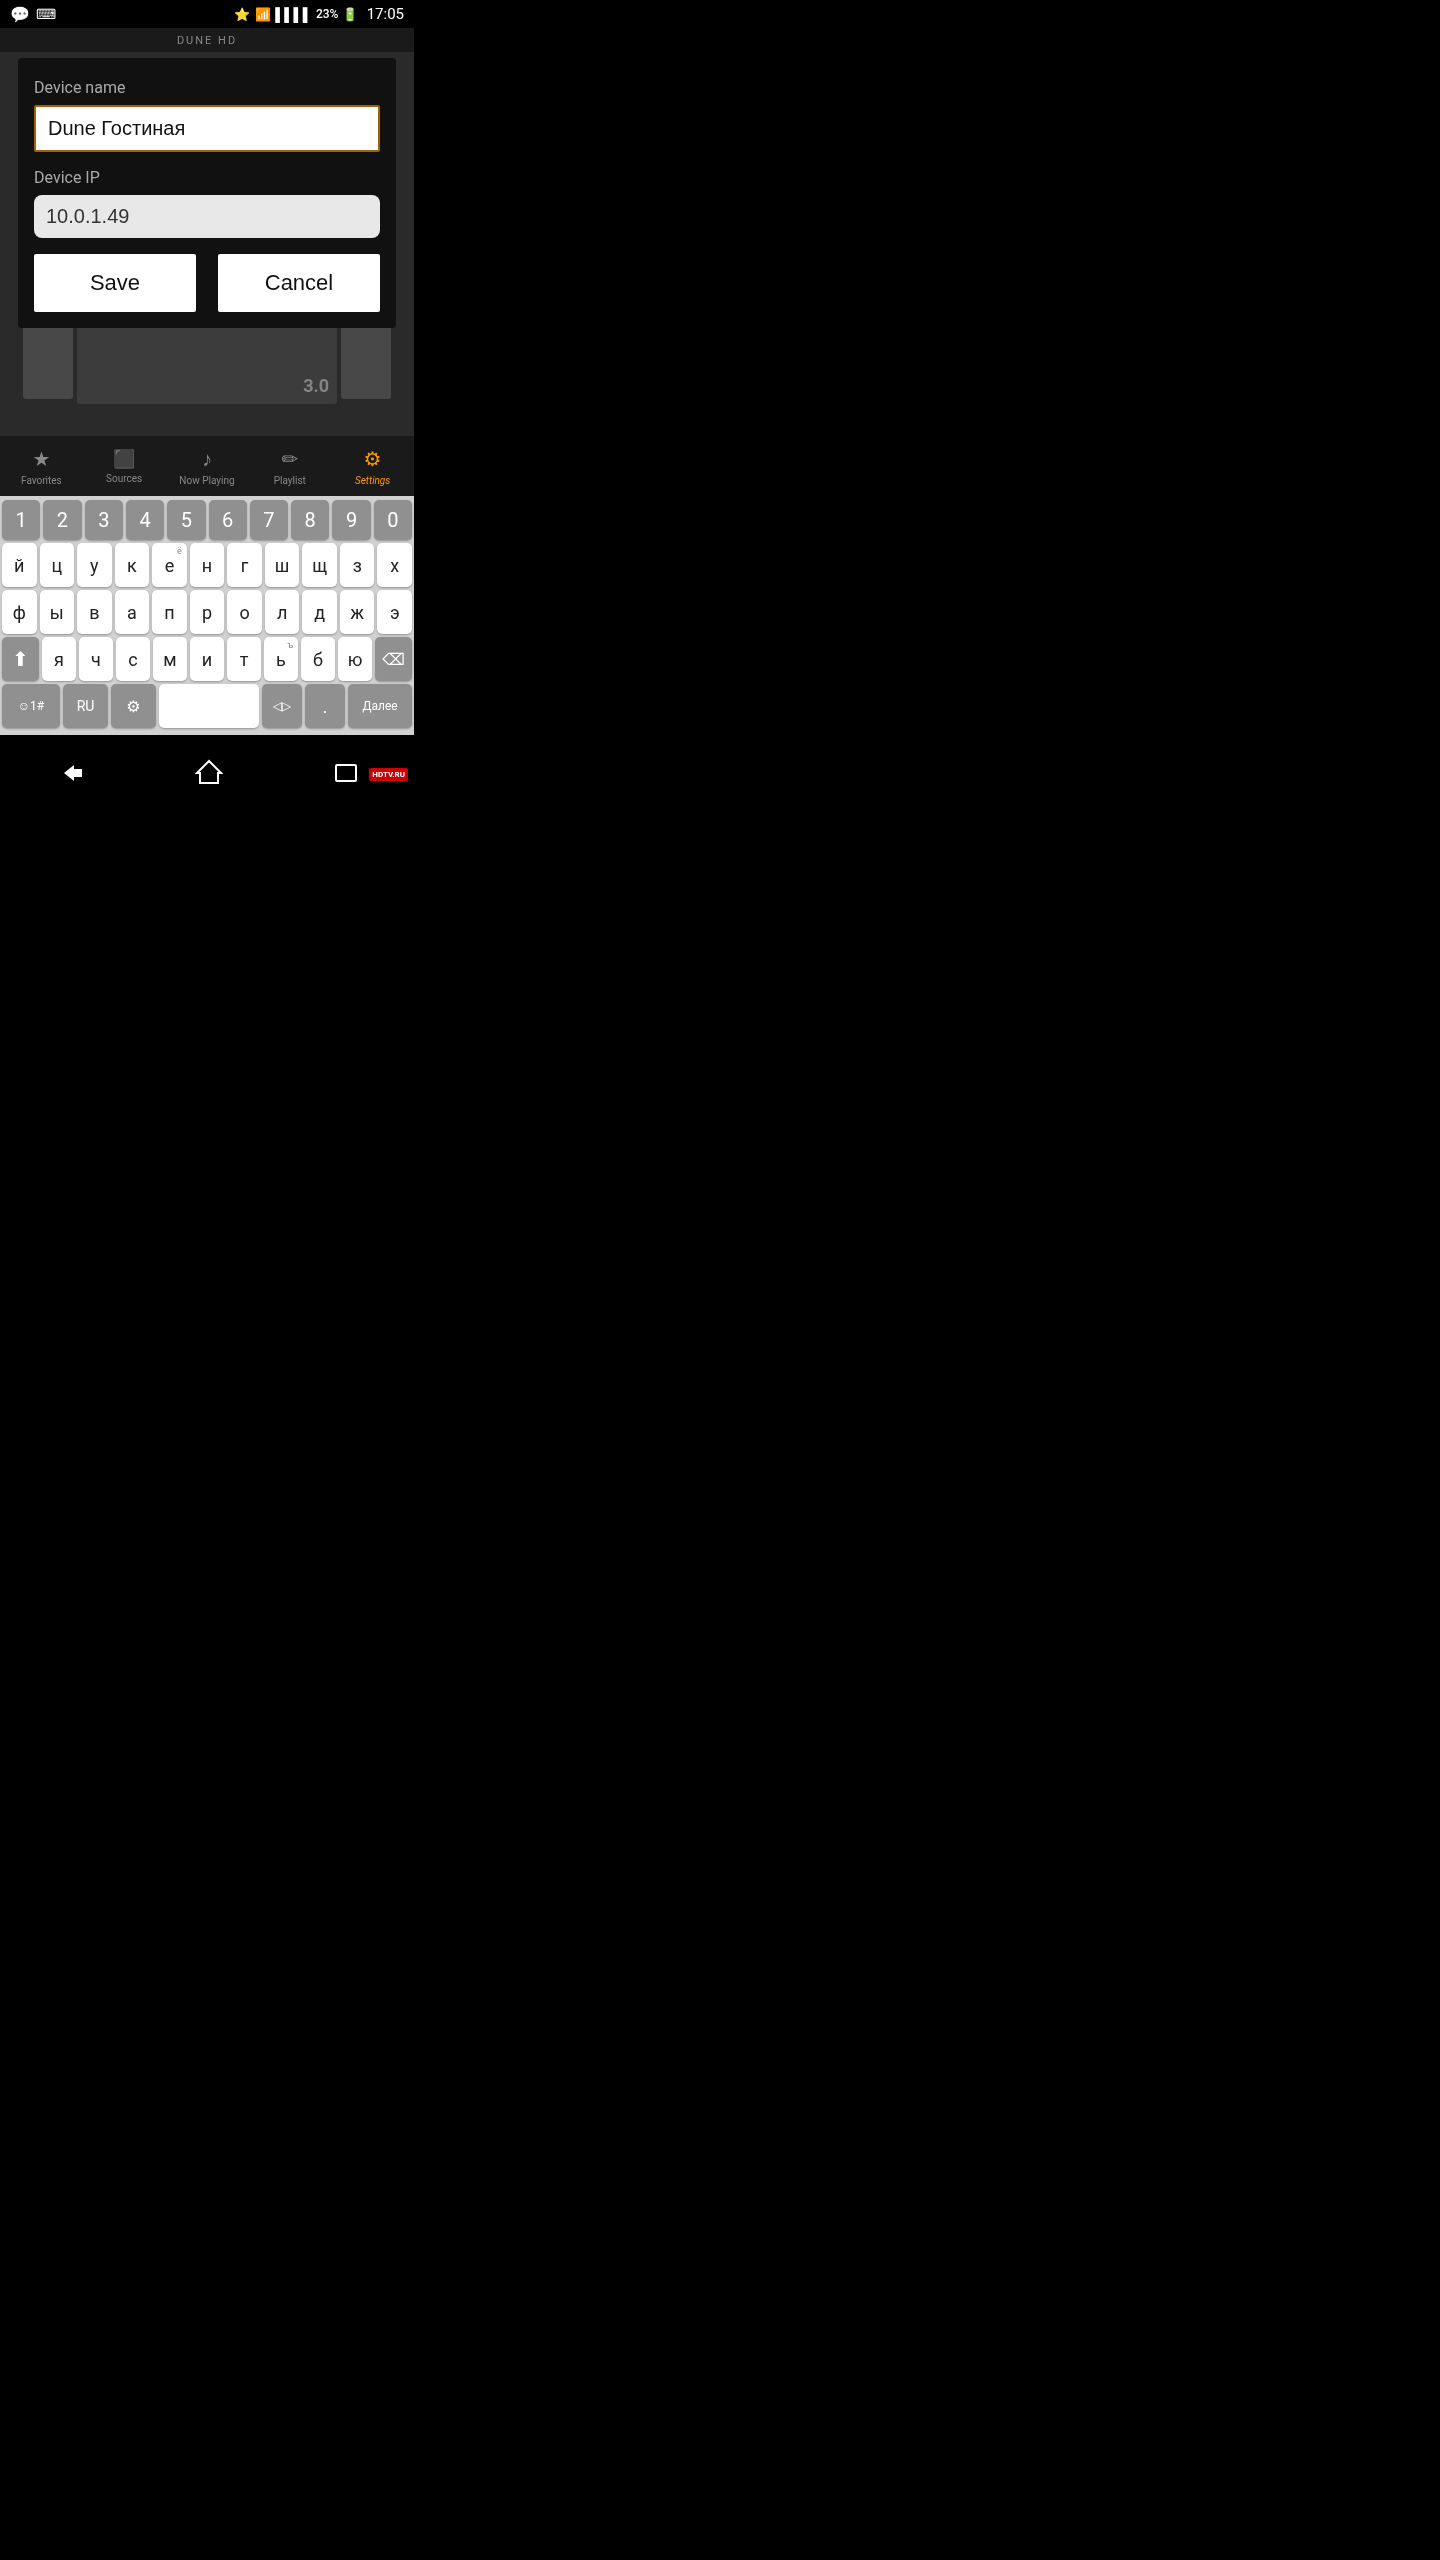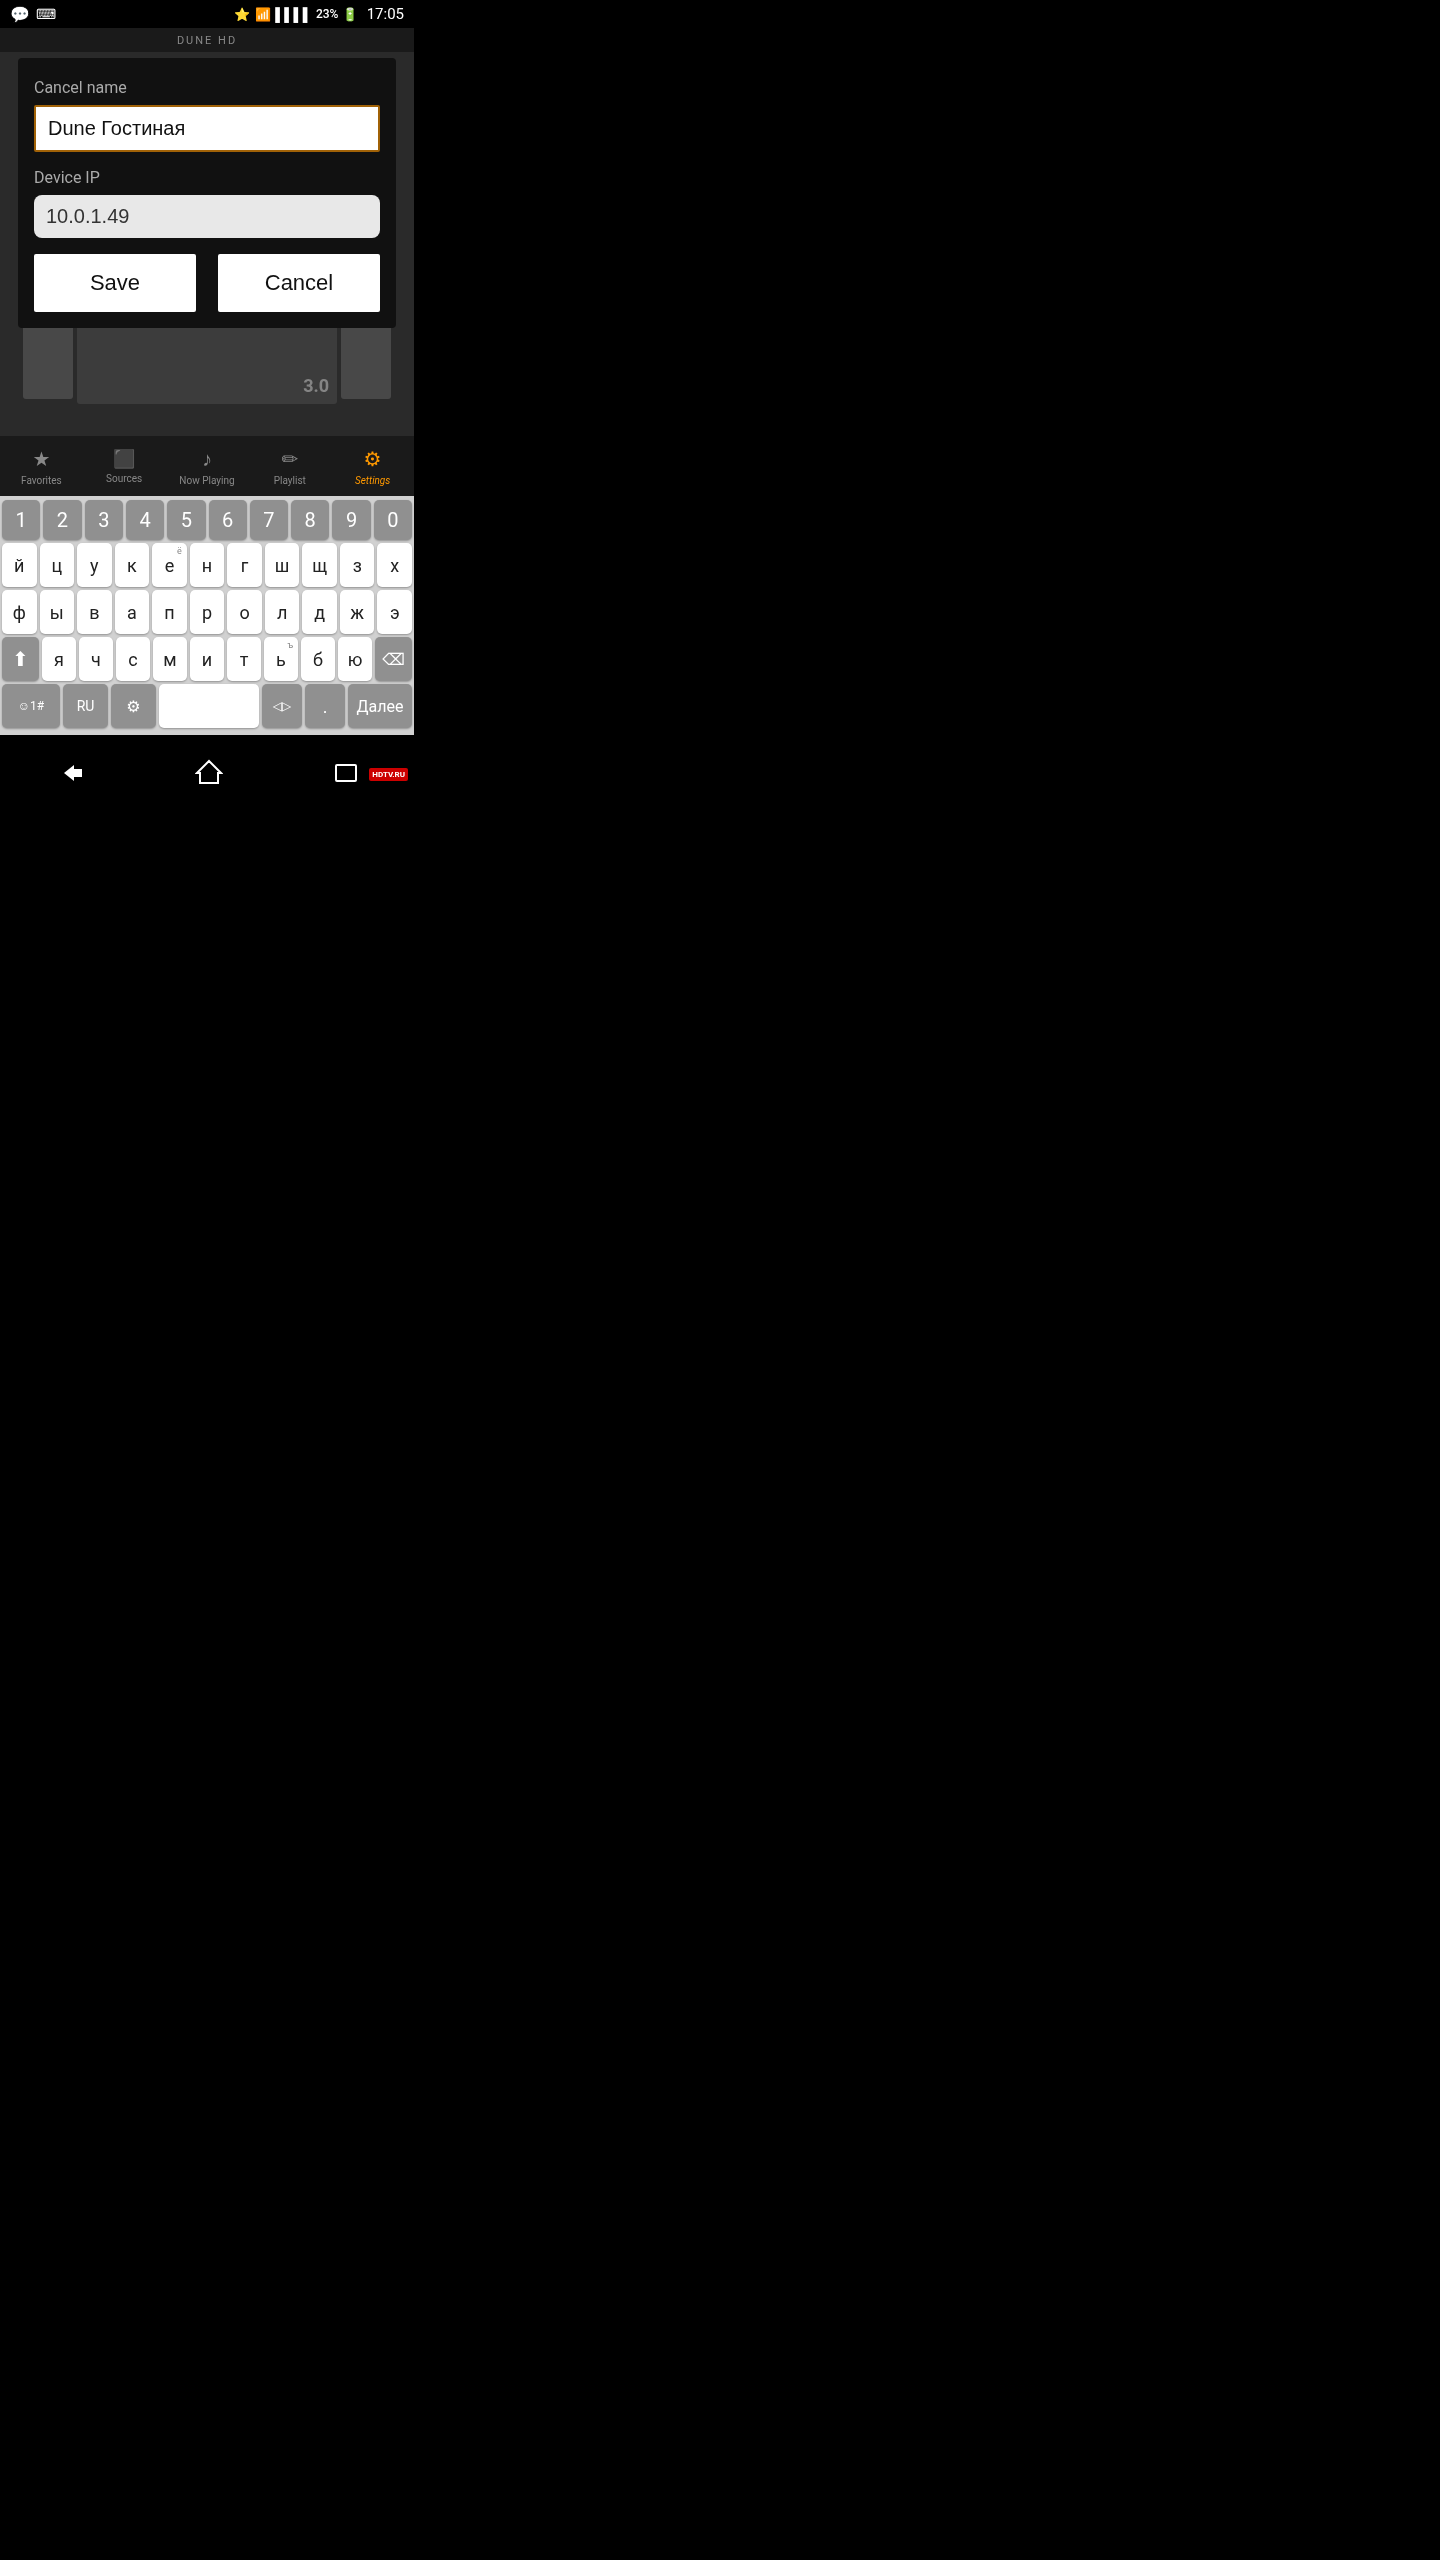--- a/index.html
+++ b/index.html
@@ -277,21 +277,21 @@
 
   <div class="bg-thumbnails">
     <div class="thumb-left"></div>
     <div class="thumb-main">
       <span class="version-badge">3.0</span>
     </div>
     <div class="thumb-right"></div>
   </div>
 
   <div class="dialog">
-    <div class="dialog-label">Cancel name</div>
+    <div class="dialog-label">Device name</div>
     <input class="dialog-input-active" type="text" value="Dune Гостиная" style="">
     <div class="dialog-label">Device IP</div>
     <input class="dialog-input-normal" type="text" value="10.0.1.49" style="">
     <div class="dialog-buttons">
       <button class="dialog-btn">Save</button>
       <button class="dialog-btn">Cancel</button>
     </div>
   </div>
 
   <div class="bottom-nav">
@@ -379,21 +379,21 @@
     <div class="key dark wide" style="font-size:16px;">⌫</div>
   </div>
 
   <div class="key-row">
     <div class="key dark" style="font-size:12px; min-width:48px; flex:none; width:58px;">☺1#</div>
     <div class="key dark" style="font-size:14px; min-width:40px; flex:none; width:45px;">RU</div>
     <div class="key dark" style="font-size:16px; min-width:40px; flex:none; width:45px;">⚙</div>
     <div class="key space-key"></div>
     <div class="key dark" style="font-size:12px; min-width:40px; flex:none; width:40px;">◁▷</div>
     <div class="key dark" style="font-size:18px; min-width:36px; flex:none; width:40px;">.</div>
-    <div class="key dark" style="font-size:16px; min-width:56px; flex:none; width:64px;">Далее</div>
+    <div class="key dark" style="font-size:12px; min-width:56px; flex:none; width:64px;">Далее</div>
   </div>
 </div>
 
 <div class="system-nav">
 
   <div class="sys-btn">
     <svg width="32" height="24" viewBox="0 0 32 24" fill="white">
       <path d="M10 12 L20 4 L20 8 L28 8 L28 16 L20 16 L20 20 Z"></path>
     </svg>
   </div>

